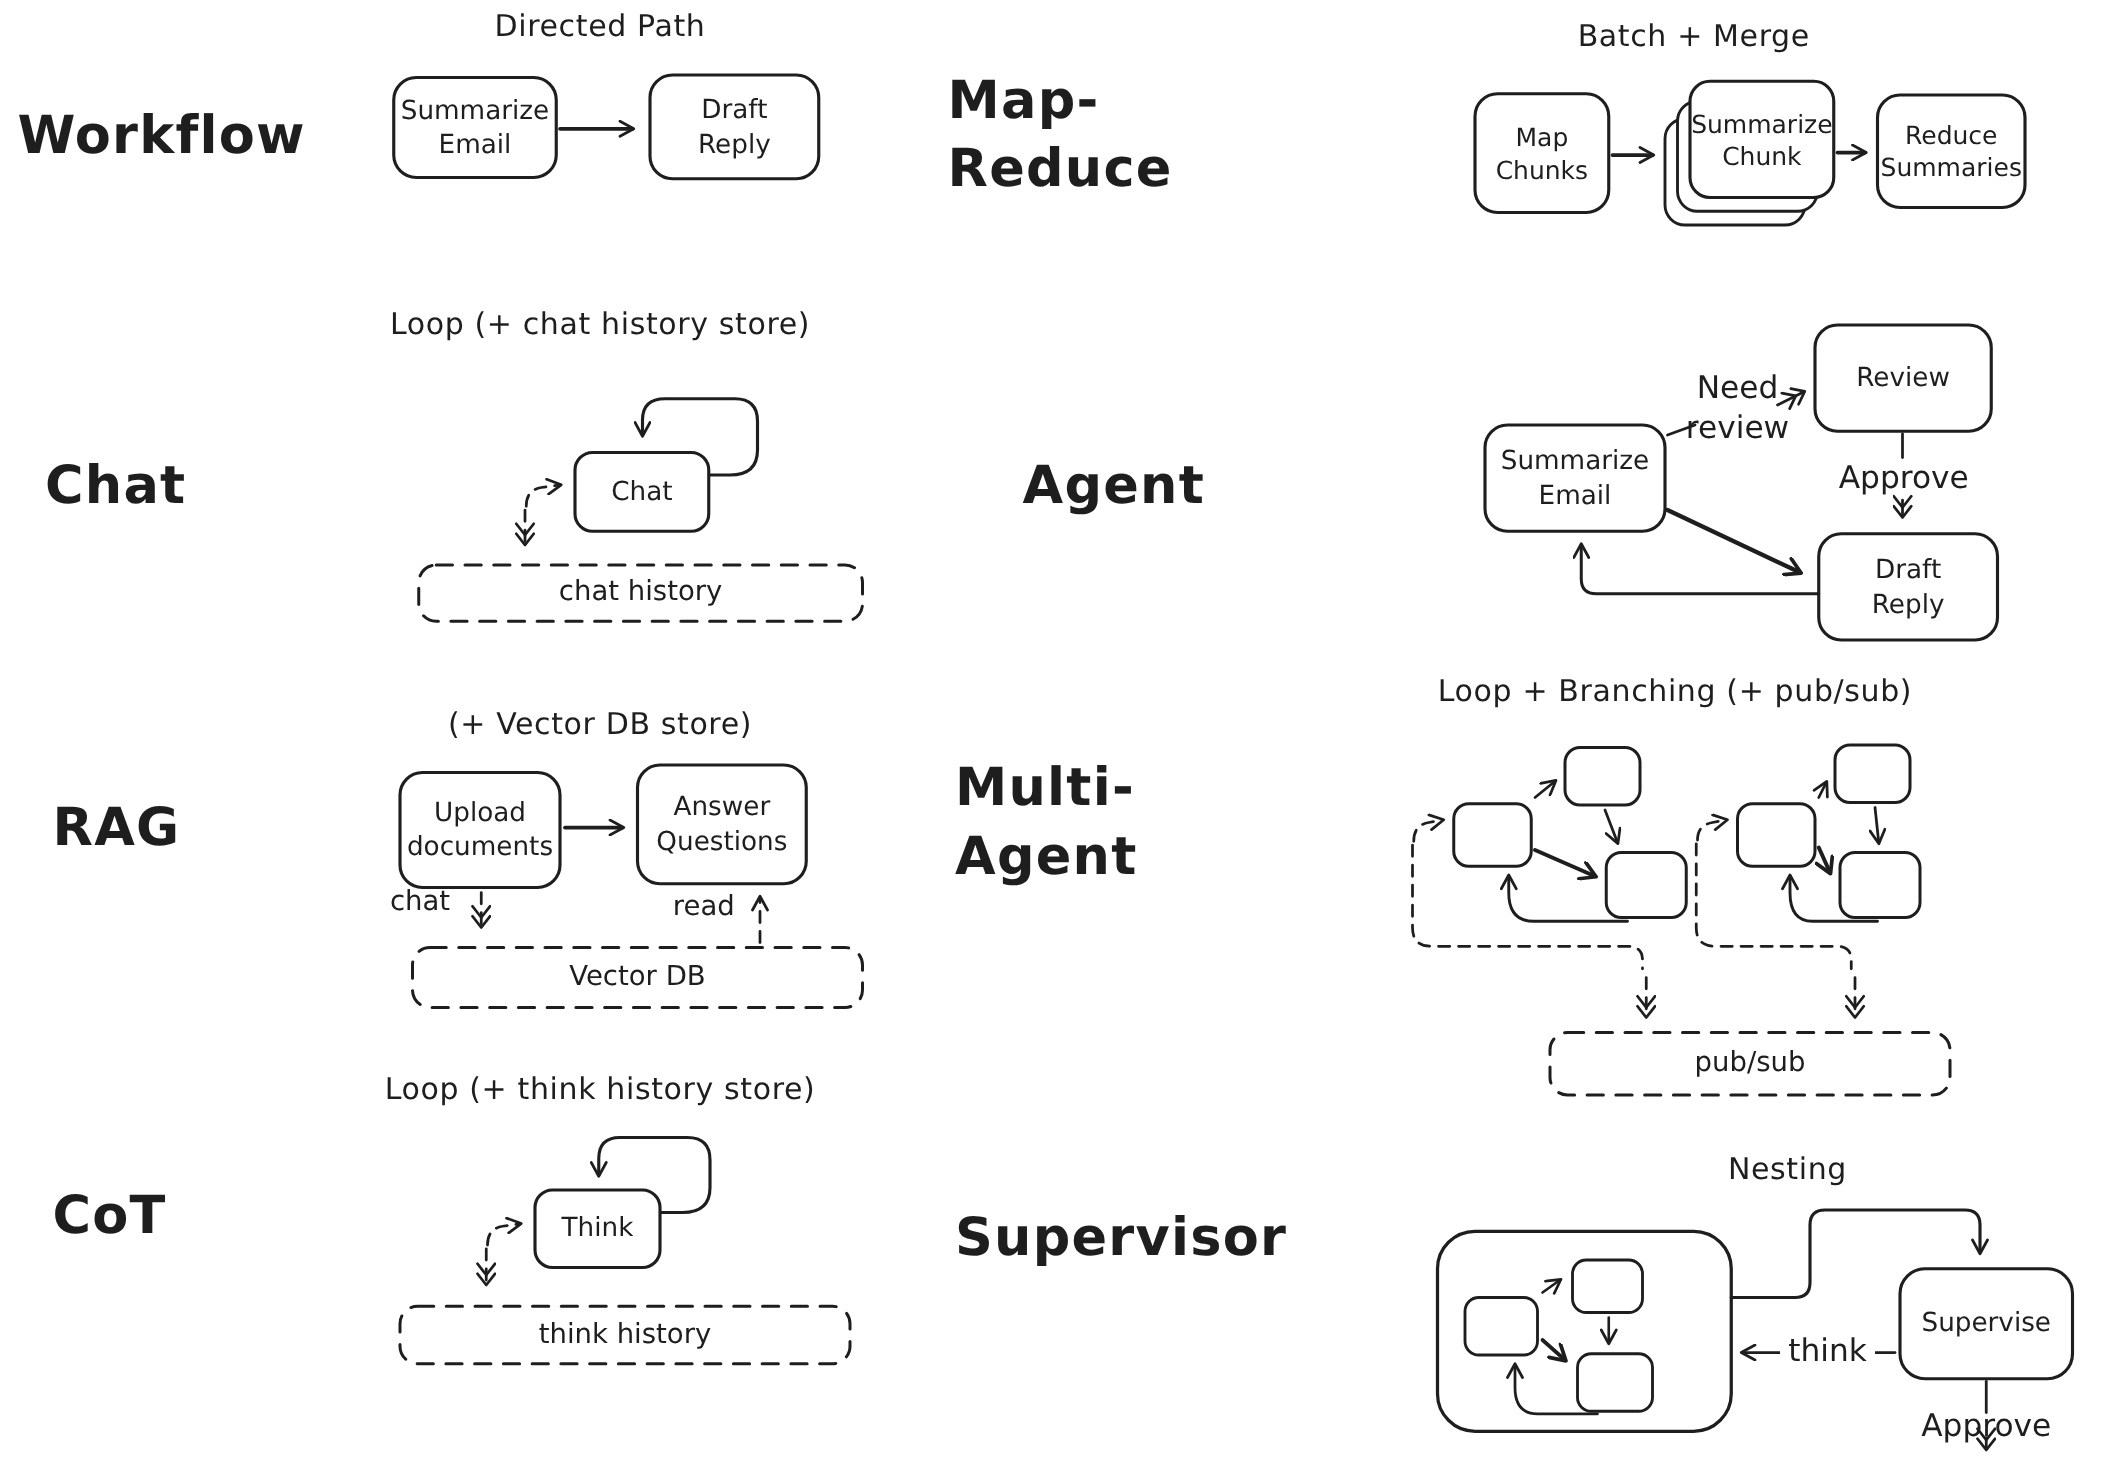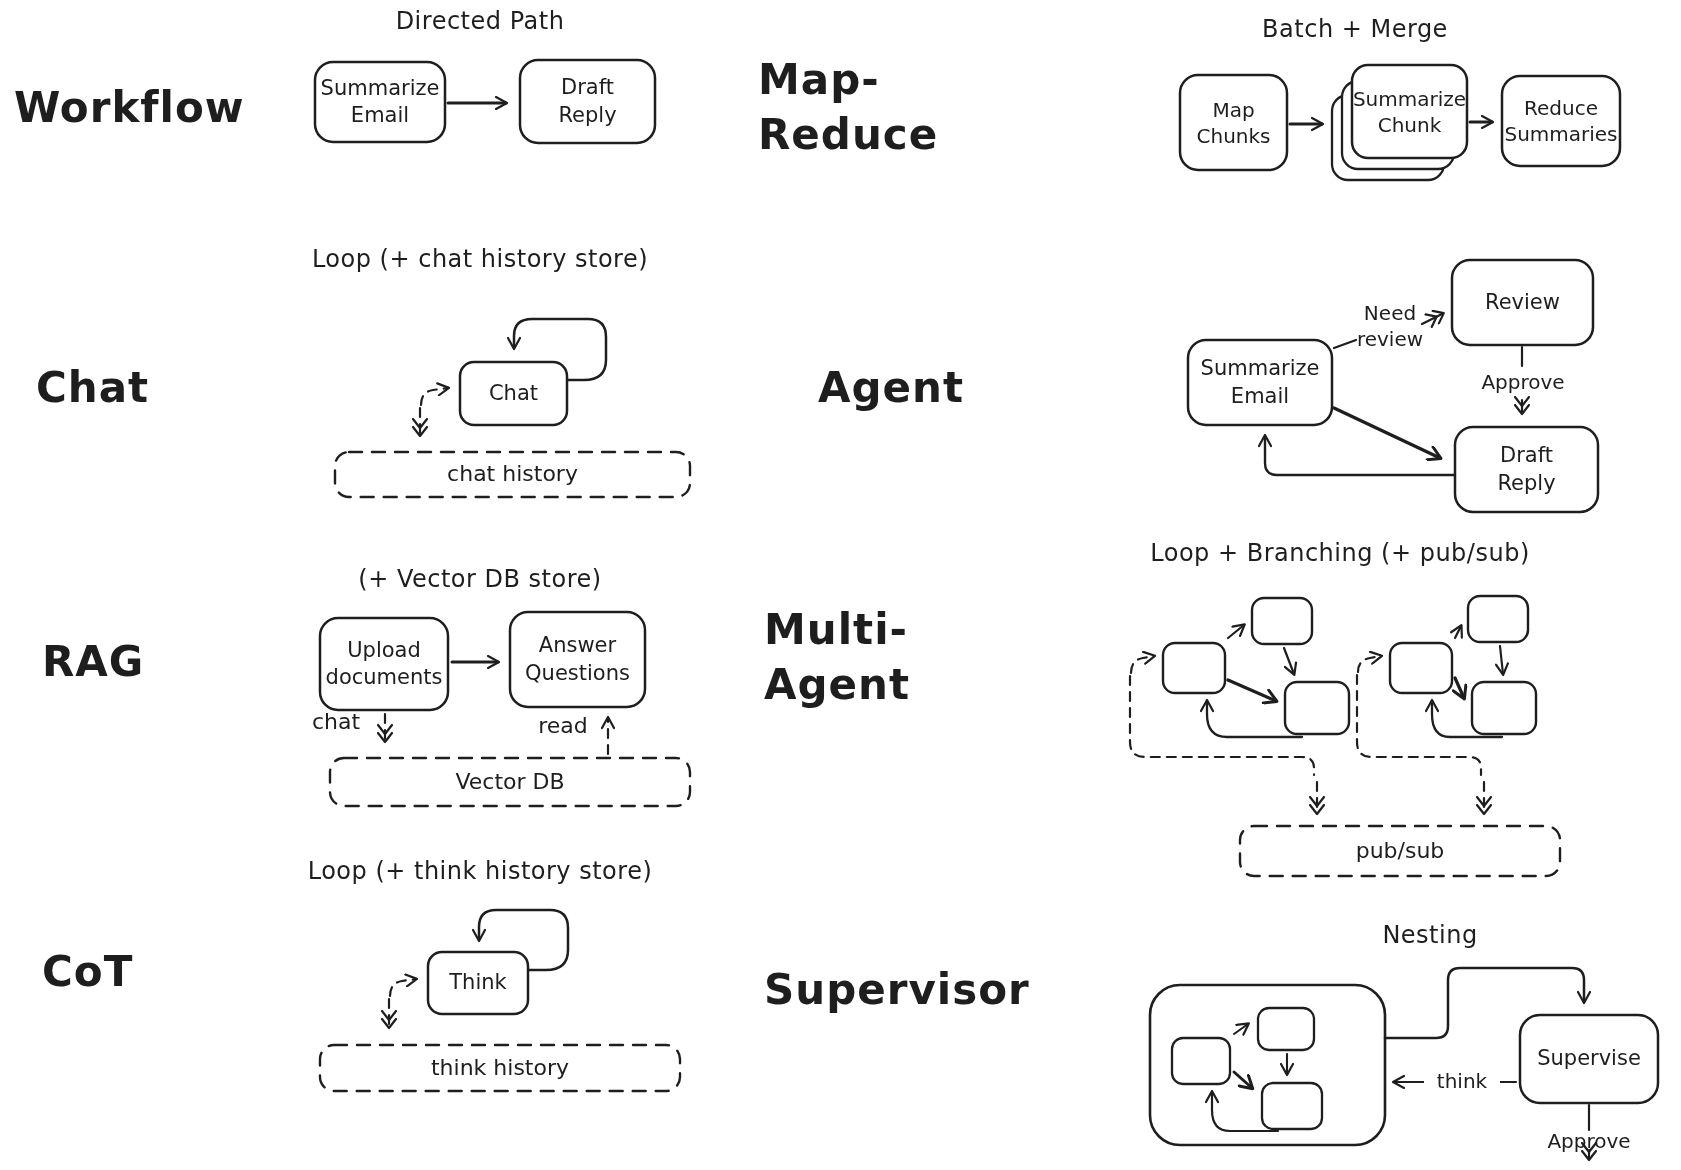--- a/index.html
+++ b/index.html
@@ -6,21 +6,21 @@
   #canvas{position:relative;width:1681px;height:1170px;background:#ffffff;overflow:hidden;
           font-family:"DejaVu Sans","Liberation Sans",sans-serif;color:#1e1e1e;}
   #shapes{position:absolute;left:0;top:0;}
   .txt{position:absolute;display:flex;align-items:center;justify-content:center;
        text-align:center;white-space:pre-line;color:#1e1e1e;line-height:1.3;}
   .sec-label{font-size:42px;font-weight:600;justify-content:flex-start;text-align:left;letter-spacing:1px;}
   .dia-title{font-size:24px;font-weight:500;letter-spacing:0.5px;}
   .node{font-size:21px;}
   .node-sm{font-size:20px;}
   .store{font-size:22px;}
-  .edge-label{font-size:20px;}
+  .edge-label{font-size:25px;}
   .bg-white{background:#ffffff;}
 </style>
 </head>
 <body>
 
 <div id="canvas">
 
 <svg id="shapes" width="1681" height="1170" viewBox="0 0 1681 1170">
   <defs>
     <marker id="mA" markerWidth="16" markerHeight="14" refX="12" refY="7" orient="auto" markerUnits="userSpaceOnUse">

